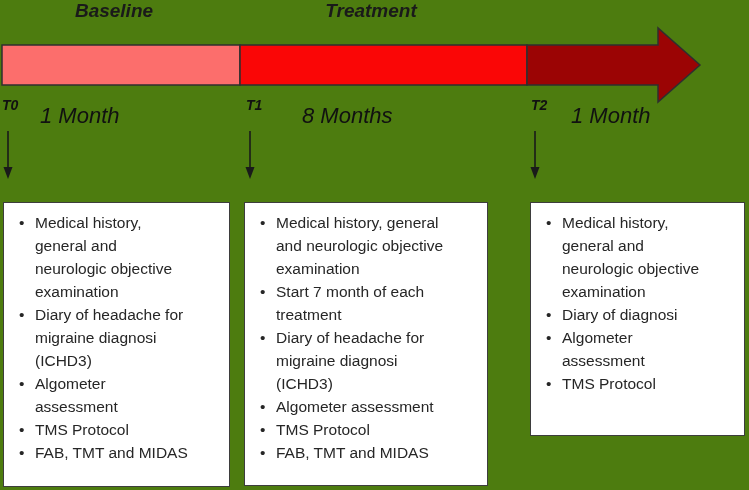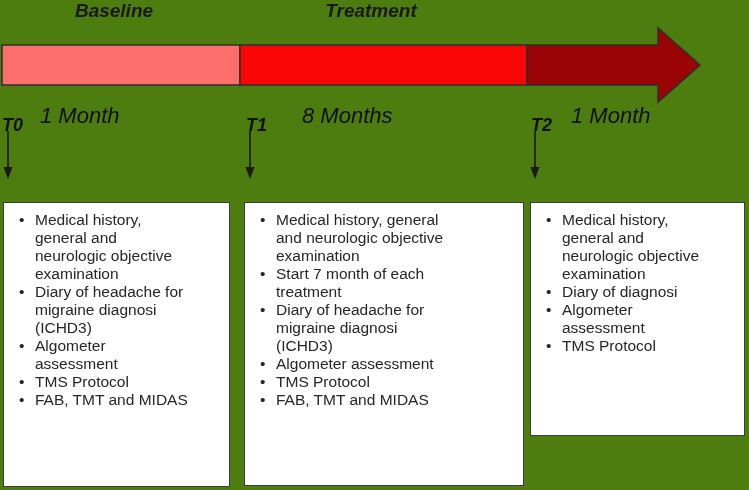--- a/index.html
+++ b/index.html
@@ -33,22 +33,22 @@
   
   #timeline-arrow-svg {
     position: absolute;
     left: 0;
     top: 0;
   }
 
   
   .tp-label {
     position: absolute;
-    top: 115px;
-    font-size: 18px;
+    top: 97px;
+    font-size: 14px;
     font-style: italic;
     font-weight: bold;
     color: #111111;
     white-space: nowrap;
   }
   .tp-duration {
     position: absolute;
     top: 103px;
     font-size: 22px;
     font-style: italic;
@@ -73,33 +73,33 @@
 
   
   .assessment-box {
     position: absolute;
     top: 202px;
     box-sizing: border-box;
     border: 1.5px solid #3d3d3d;
     background: #ffffff;
   }
   #box-baseline  { left: 3px;   width: 227px; height: 285px; }
-  #box-treatment { left: 244px; width: 280px; height: 284px; }
+  #box-treatment { left: 244px; width: 244px; height: 284px; }
   #box-followup  { left: 530px; width: 215px; height: 234px; }
 
   .assessment-box ul {
     margin: 0;
     padding: 8px 5px 0 12px;
     list-style: none;
   }
   .assessment-box li {
     position: relative;
     padding-left: 19px;
     font-size: 15.5px;
-    line-height: 18px;
+    line-height: 23px;
     color: #262626;
     white-space: pre-line;
   }
   .assessment-box li::before {
     content: "\2022";
     position: absolute;
     left: 3px;
     top: 0;
     color: #262626;
   }

